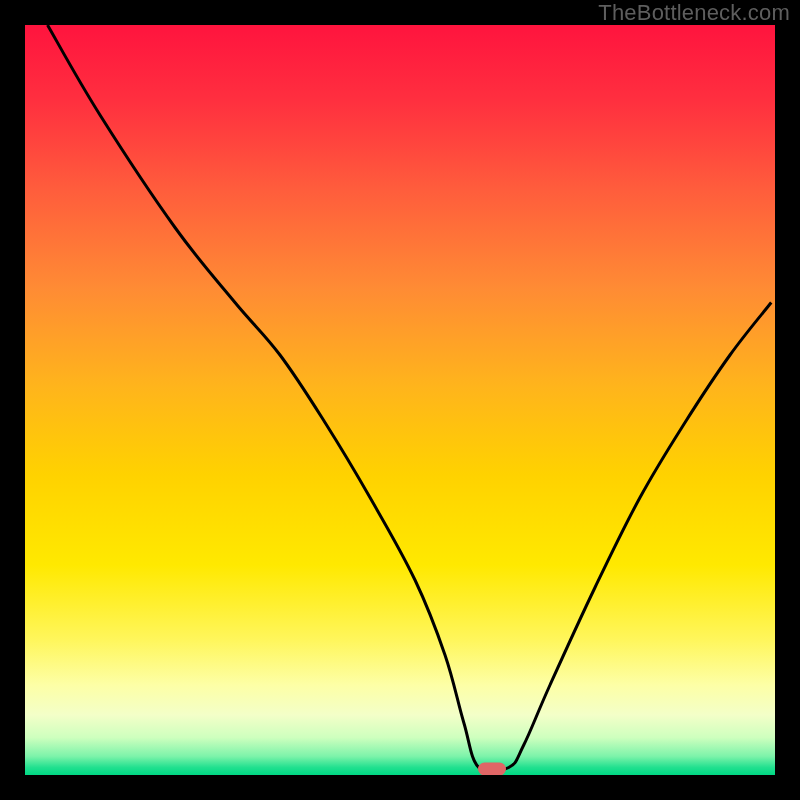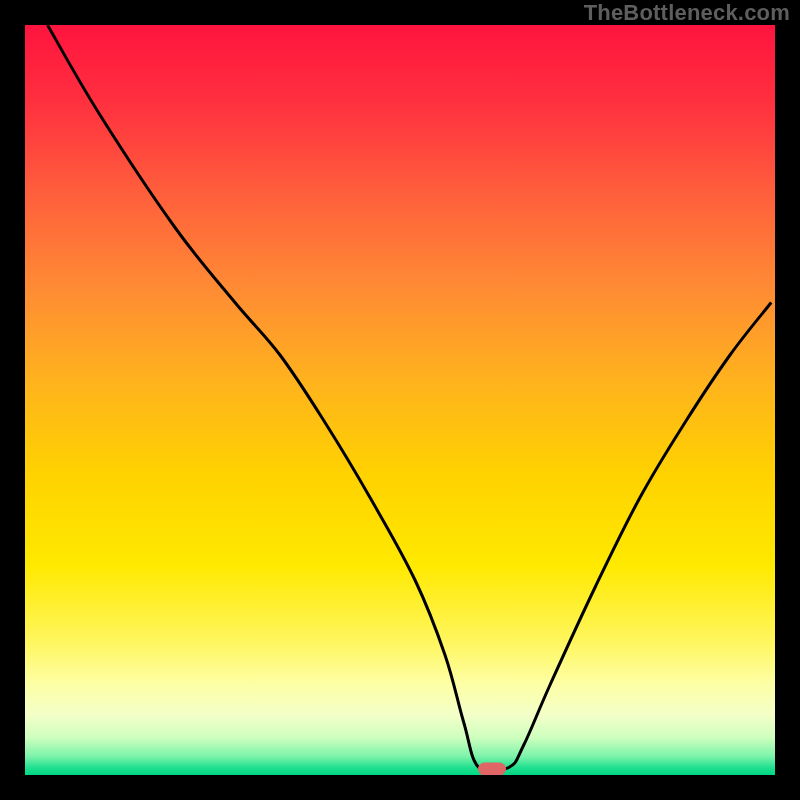--- a/index.html
+++ b/index.html
@@ -10,21 +10,21 @@
     background: #000;
     font-family: Arial, Helvetica, sans-serif;
     overflow: hidden;
   }
   .watermark {
     position: absolute;
     top: 0px;
     right: 10px;
     color: #5e5e5e;
     font-size: 22px;
-    font-weight: 700;
+    font-weight: 400;
     z-index: 10;
     letter-spacing: 0.2px;
   }
   .plot-frame {
     position: absolute;
     left: 25px;
     top: 25px;
     width: 750px;
     height: 750px;
     background: #000;

